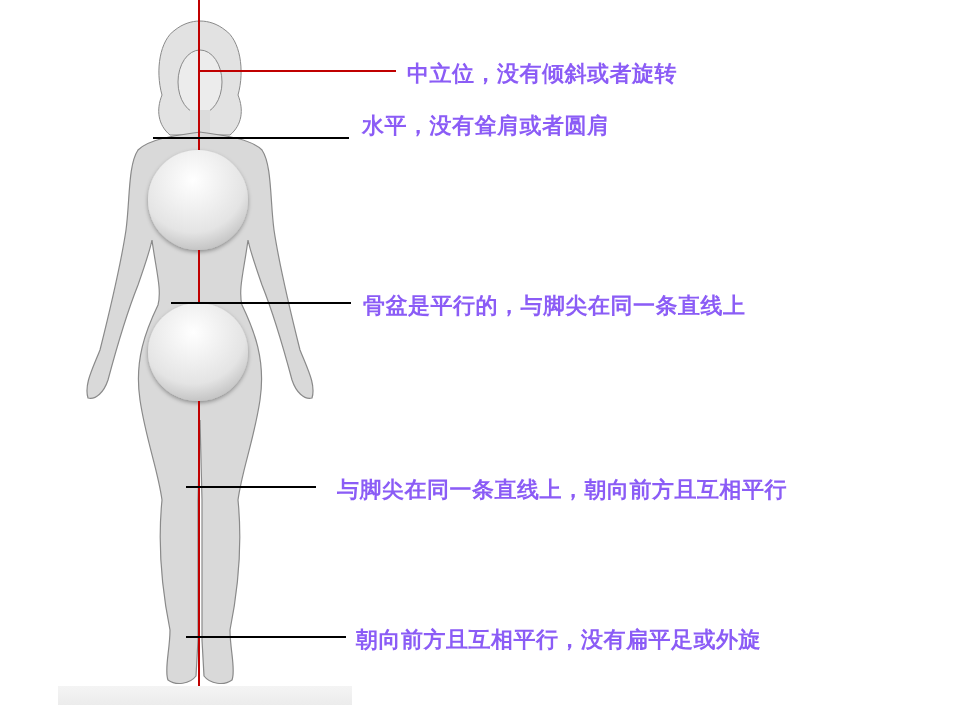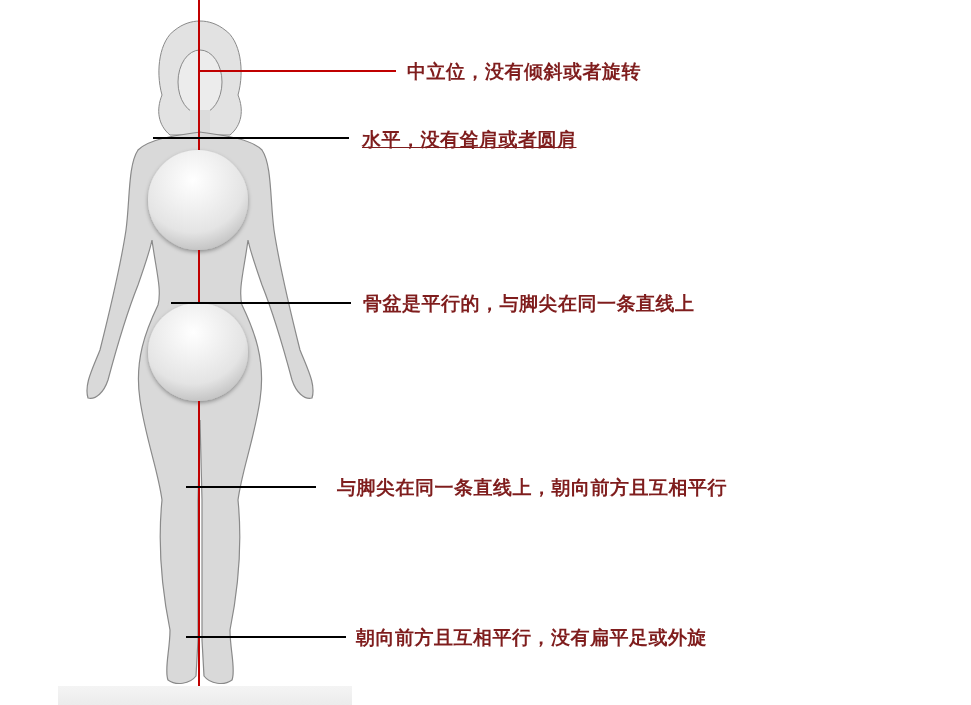--- a/index.html
+++ b/index.html
@@ -1,18 +1,18 @@
 <!DOCTYPE html>
 <html><head>
 <meta charset="utf-8">
 <style>
   html,body{margin:0;padding:0;background:#ffffff;}
   body{width:971px;height:705px;position:relative;overflow:hidden;font-family:"DejaVu Sans","Liberation Sans",sans-serif;}
   .figure{position:absolute;left:0;top:0;width:971px;height:705px;}
-  .label{position:absolute;font-size:19px;font-weight:bold;color:#7f1d1d;white-space:nowrap;letter-spacing:0.5px;}
+  .label{position:absolute;font-size:22px;font-weight:bold;color:#8b5cf6;white-space:nowrap;letter-spacing:0.5px;}
   .ground{position:absolute;left:58px;top:686px;width:294px;height:19px;background:linear-gradient(#f4f4f4,#ececec);}
 </style>
 </head>
 <body>
 
 <div class="ground"></div>
 
 <svg class="figure" width="971" height="705" viewBox="0 0 971 705" xmlns="http://www.w3.org/2000/svg">
   <defs>
     <radialGradient id="ball" cx="45%" cy="30%" r="75%">
@@ -69,16 +69,16 @@
   <line x1="199" y1="401" x2="199" y2="686" stroke="#c00000" stroke-width="2"></line>
 
   <line x1="199" y1="71" x2="396" y2="71" stroke="#c00000" stroke-width="2"></line>
   <line x1="153" y1="138" x2="349" y2="138" stroke="#000" stroke-width="2"></line>
   <line x1="171" y1="303" x2="351" y2="303" stroke="#000" stroke-width="2"></line>
   <line x1="186" y1="487" x2="316" y2="487" stroke="#000" stroke-width="2"></line>
   <line x1="186" y1="637" x2="346" y2="637" stroke="#000" stroke-width="2"></line>
 </svg>
 
 <div class="label" style="left:407px;top:59px;">中立位，没有倾斜或者旋转</div>
-<div class="label" style="left:362px;top:127px;text-decoration:underline;">水平，没有耸肩或者圆肩</div>
+<div class="label" style="left:362px;top:111px;">水平，没有耸肩或者圆肩</div>
 <div class="label" style="left:363px;top:291px;">骨盆是平行的，与脚尖在同一条直线上</div>
 <div class="label" style="left:337px;top:475px;">与脚尖在同一条直线上，朝向前方且互相平行</div>
 <div class="label" style="left:356px;top:625px;">朝向前方且互相平行，没有扁平足或外旋</div>
 
 </body></html>

